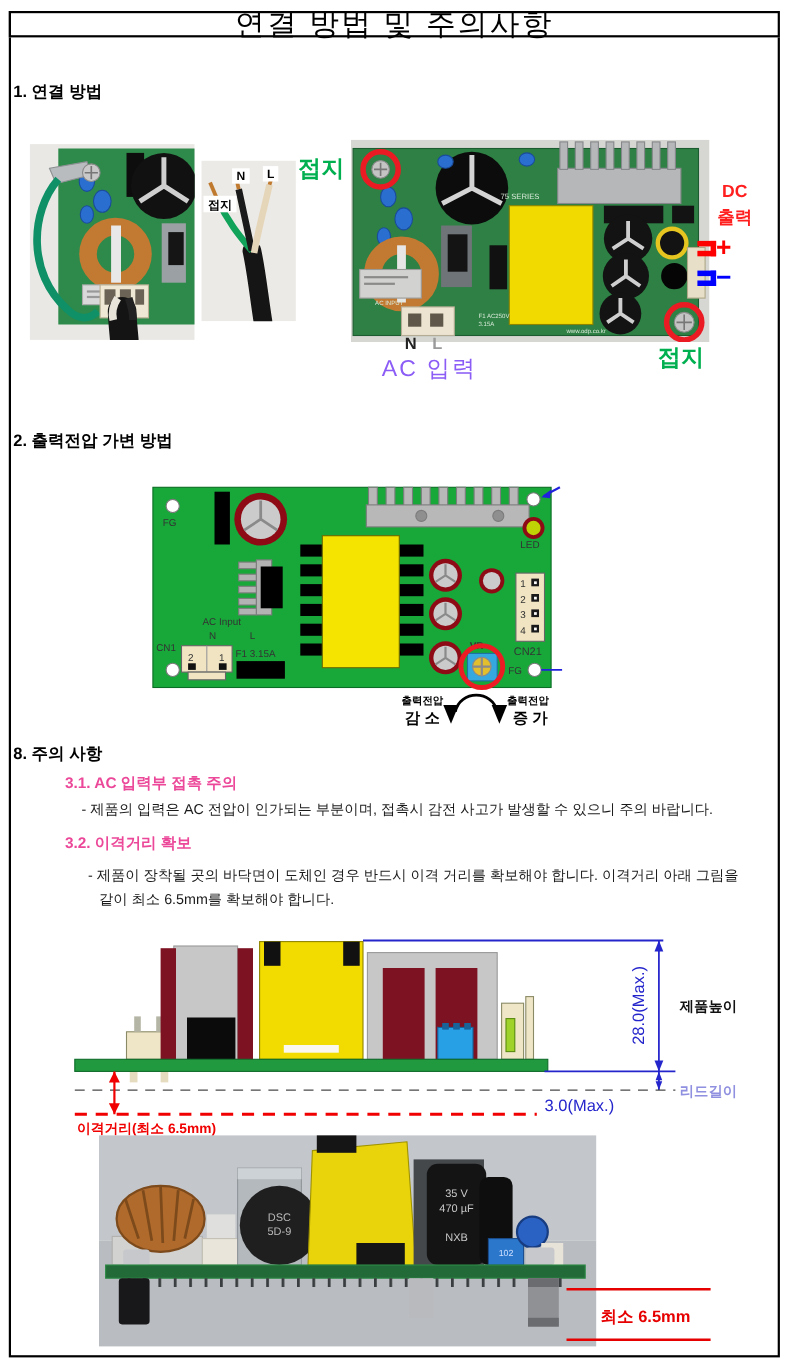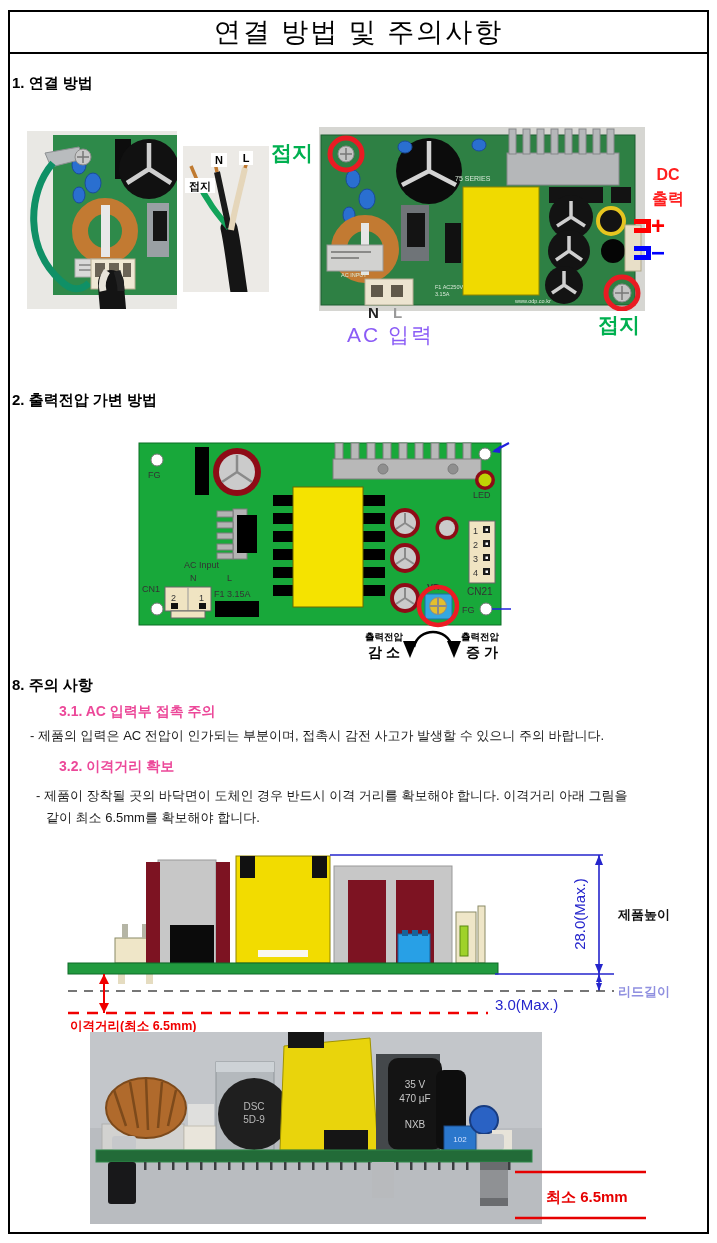--- a/index.html
+++ b/index.html
@@ -5,27 +5,27 @@
   * { margin:0; padding:0; box-sizing:border-box; }
   html,body { width:717px; height:1243px; }
   body {
     position:relative; background:#ffffff;
     font-family:"Liberation Sans","DejaVu Sans",sans-serif;
     color:#111; overflow:hidden;
   }
   .abs { position:absolute; }
   .frame { left:8px; top:10px; width:701px; height:1224px; border:2px solid #000; }
   .titlebox {
-    left:8px; top:10px; width:701px; height:44px; border:2px solid #000;
+    left:8px; top:10px; width:701px; height:24px; border:2px solid #000;
     display:flex; align-items:center; justify-content:center;
     font-size:27px; letter-spacing:2px; color:#000; background:#fff;
   }
   .h1 { font-size:15px; font-weight:bold; color:#000; }
   .h2 { font-size:14px; font-weight:bold; color:#ec4899;margin-left:42px; }
-  .body-text { font-size:13px; color:#1a1a1a; }
+  .body-text { font-size:13px; color:#1a1a1a;margin-left:44px; }
   .s1h { left:12px; top:74px; }
   .s2h { left:12px; top:391px;text-align:right; }
   .s3h { left:12px; top:676px; }
   .s31h { left:17px; top:703px; }
   .s31b { left:30px; top:727px; }
   .s32h { left:17px; top:758px; }
   .s32b1 { left:36px; top:787px; }
   .s32b2 { left:46px; top:809px; }
   .ground-label { font-size:21px; font-weight:bold; color:#00b050; }
   .gl-top { left:271px; top:139px; }

